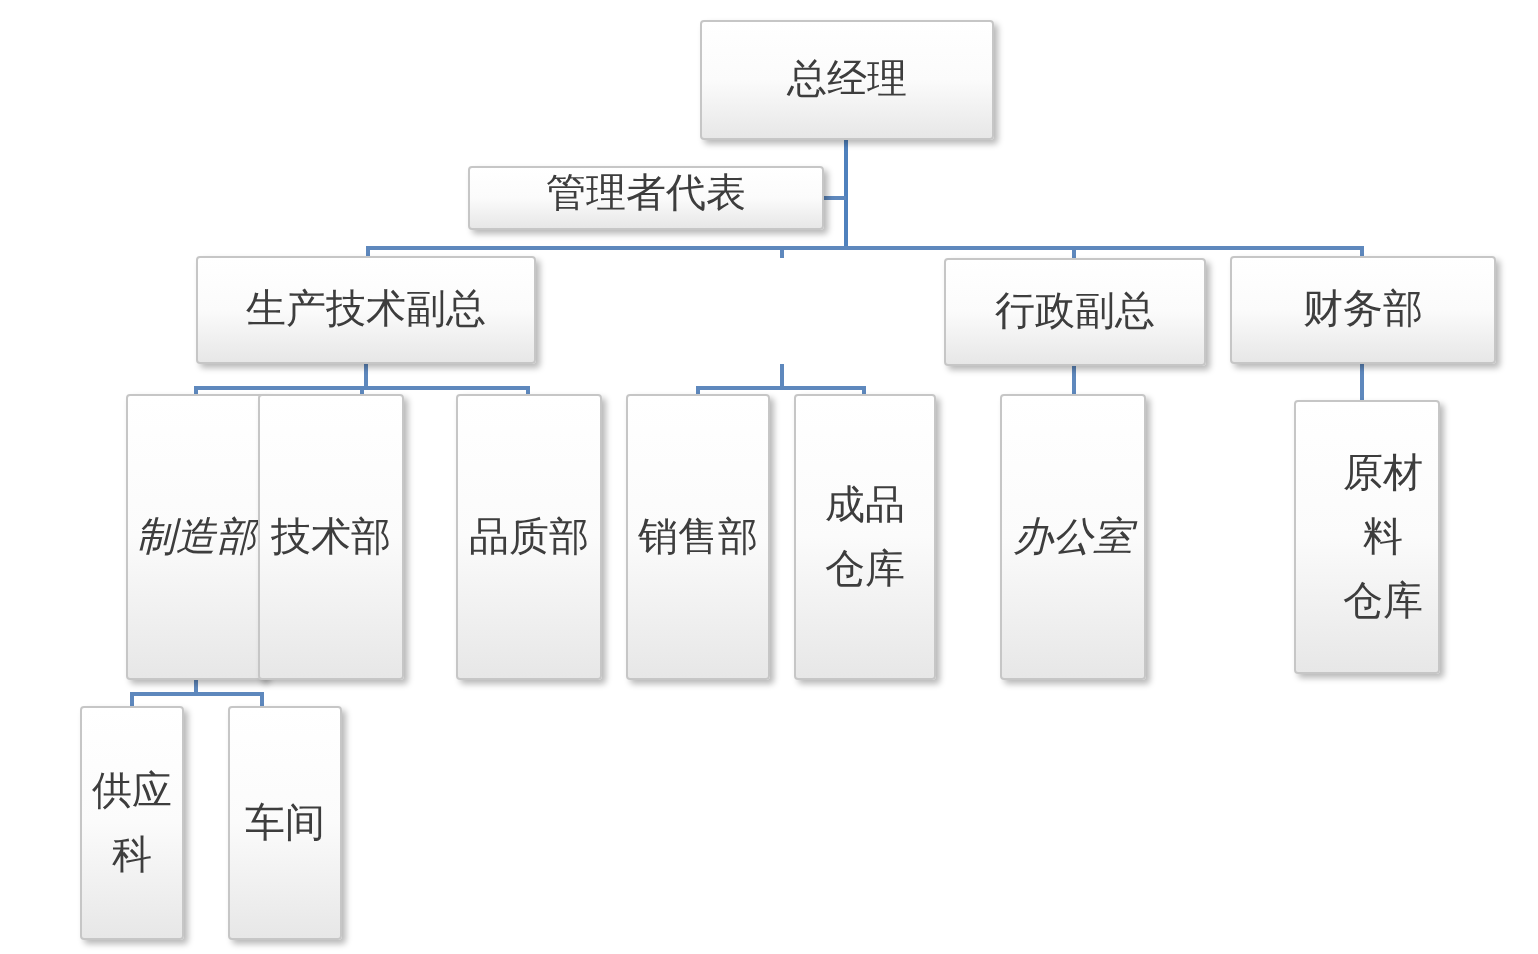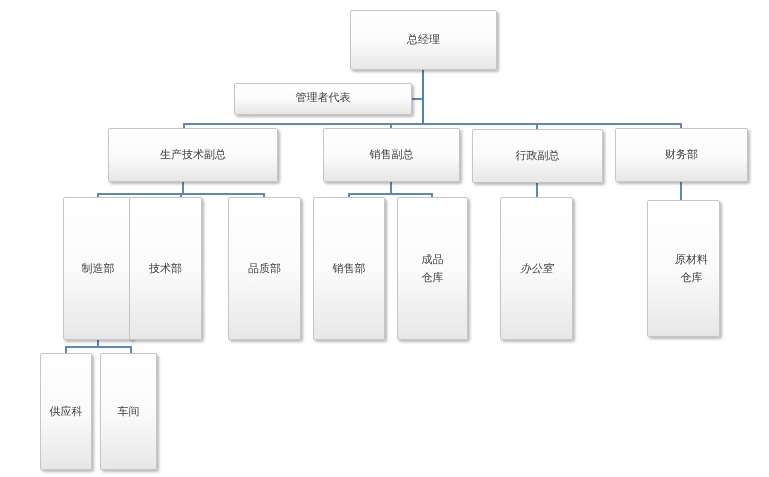--- a/index.html
+++ b/index.html
@@ -20,50 +20,50 @@
     box-sizing: border-box;
     display: flex;
     align-items: center;
     justify-content: center;
     text-align: center;
     background: linear-gradient(180deg, #ffffff 0%, #fbfbfb 50%, #e7e7e7 100%);
     border: 1px solid var(--box-border, #c6c6c6);
     border-radius: 2px;
     box-shadow: 2px 2px 3px rgba(0,0,0,0.28);
     color: var(--text-color, #3d3d3d);
-    font-size: 11px;
+    font-size: 20px;
     line-height: 1.6;
     white-space: pre-line;
     z-index: 2;
   }
   .line {
     position: absolute;
     background: var(--line-color, #5e88bd);
     z-index: 1;
   }
   .h-line { height: 2px; }
   .v-line { width: 2px; }
   .trunk  { background: var(--line-strong, #4f81bd); }
 
   
   .n-general_manager          { left: 350px; top: 10px;  width: 147px; height: 60px; }
   .n-management_rep           { left: 234px; top: 83px;  width: 178px; height: 32px; font-family: Liberation Mono, monospace; }
-  .n-production_vp            { left: 98px;  top: 128px; width: 170px; height: 54px; margin-left: 10px; }
+  .n-production_vp            { left: 98px;  top: 128px; width: 170px; height: 54px; }
   .n-sales_vp                 { left: 323px; top: 128px; width: 137px; height: 54px; }
   .n-admin_vp                 { left: 472px; top: 129px; width: 131px; height: 54px; }
   .n-finance_dept             { left: 615px; top: 128px; width: 133px; height: 54px; }
-  .n-manufacturing_dept       { left: 63px;  top: 197px; width: 70px;  height: 143px; }
+  .n-manufacturing_dept       { left: 63px;  top: 197px; width: 70px;  height: 143px; font-style: italic; }
   .n-technology_dept          { left: 129px; top: 197px; width: 73px;  height: 143px; }
   .n-quality_dept             { left: 228px; top: 197px; width: 73px;  height: 143px; }
   .n-sales_dept               { left: 313px; top: 197px; width: 72px;  height: 143px; }
   .n-finished_goods_warehouse { left: 397px; top: 197px; width: 71px;  height: 143px; }
   .n-office                   { left: 500px; top: 197px; width: 73px;  height: 143px; font-style: italic; }
   .n-raw_material_warehouse   { left: 647px; top: 200px; width: 73px;  height: 137px; padding-left: 16px; }
   .n-supply_section           { left: 40px;  top: 353px; width: 52px;  height: 117px; }
-  .n-workshop                 { left: 100px; top: 353px; width: 57px;  height: 117px; }
+  .n-workshop                 { left: 114px; top: 353px; width: 57px;  height: 117px; }
 </style>
 </head>
 <body>
 
 <div class="canvas">
 
   <div class="line v-line trunk" style="left:422px; top:70px;  height:54px;"></div>
   <div class="line h-line" style="left:412px; top:98px;  width:11px;"></div>
   <div class="line h-line" style="left:183px; top:123px; width:499px;"></div>
   <div class="line v-line" style="left:183px; top:123px; height:6px;"></div>
@@ -86,21 +86,20 @@
   <div class="line v-line" style="left:680px; top:182px; height:19px;"></div>
 
   <div class="line v-line" style="left:97px;  top:340px; height:7px;"></div>
   <div class="line h-line" style="left:65px;  top:346px; width:67px;"></div>
   <div class="line v-line" style="left:65px;  top:346px; height:8px;"></div>
   <div class="line v-line" style="left:130px; top:346px; height:8px;"></div>
 
   <div class="node n-general_manager">总经理</div>
   <div class="node n-management_rep">管理者代表</div>
   <div class="node n-production_vp">生产技术副总</div>
-  <div class="node n-sales_vp">销售副总</div>
   <div class="node n-finance_dept">财务部</div>
   <div class="node n-admin_vp">行政副总</div>
   <div class="node n-manufacturing_dept">制造部</div>
   <div class="node n-technology_dept">技术部</div>
   <div class="node n-sales_dept">销售部</div>
   <div class="node n-quality_dept">品质部</div>
   <div class="node n-finished_goods_warehouse">成品
 仓库</div>
   <div class="node n-office">办公室</div>
   <div class="node n-raw_material_warehouse">原材料

